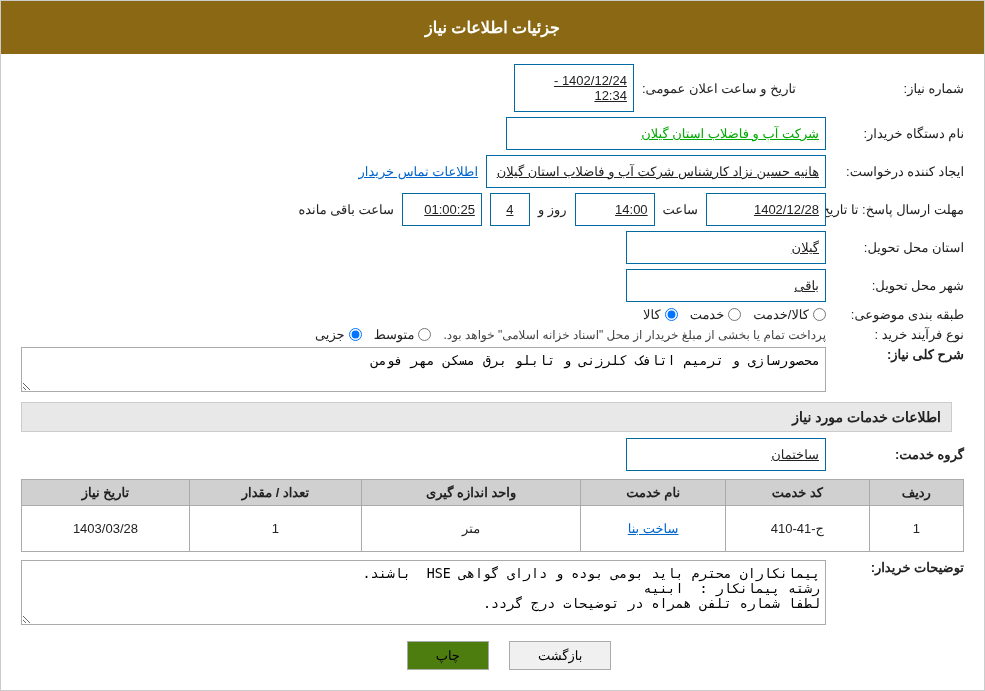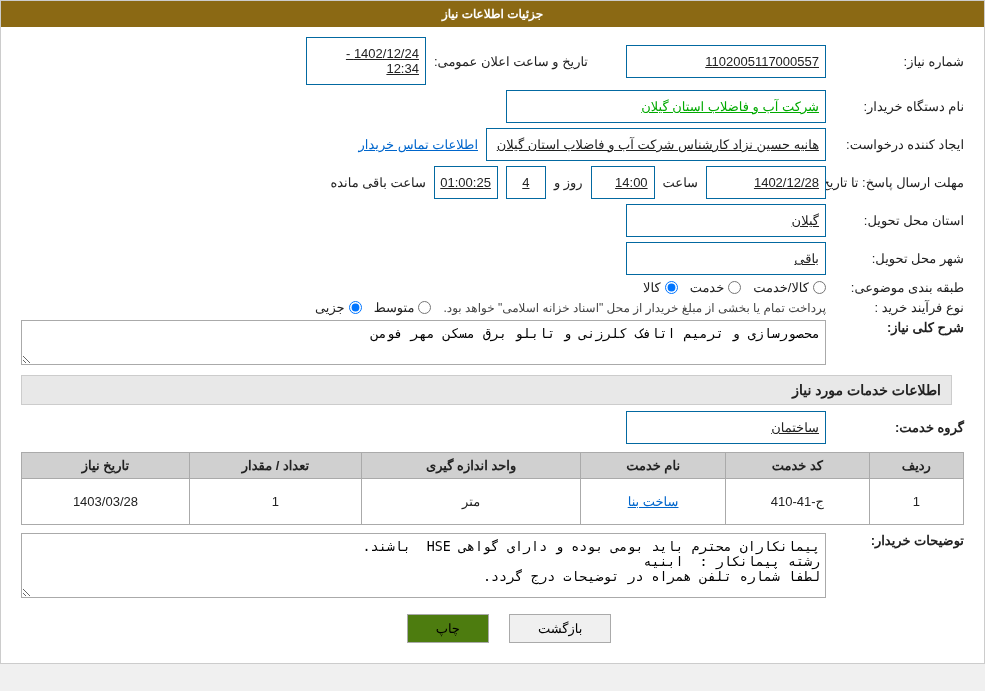--- a/index.html
+++ b/index.html
@@ -13,22 +13,22 @@
     .page-wrapper {
       max-width: 985px;
       margin: 0 auto;
       background: #fff;
       border: 1px solid #ccc;
     }
     .header-bar {
       background: #8B6914;
       color: #fff;
       text-align: center;
-      padding: 6px;
-      font-size: 12px;
+      padding: 17px;
+      font-size: 16px;
       font-weight: bold;
     }
     .content {
       padding: 10px 20px 20px 20px;
     }
     .label-cell {
       text-align: right;
       white-space: nowrap;
       color: #222;
       width: 130px;
@@ -45,21 +45,21 @@
     .input-wide {
       width: 320px;
     }
     .input-medium {
       width: 200px;
     }
     .input-small {
       width: 120px;
     }
     .input-xsmall {
-      width: 64px;
+      width: 80px;
     }
     .link-text {
       color: #0066cc;
       text-decoration: underline;
       cursor: pointer;
     }
     .section-header {
       background: #e8e8e8;
       border: 1px solid #ccc;
       padding: 6px 10px;
@@ -143,21 +143,20 @@
 <body>
 
 <div class="page-wrapper">
   <div class="header-bar">
     <span>جزئیات اطلاعات نیاز</span>
   </div>
   <div class="content">
 
     <div class="info-row">
       <span class="label-cell">شماره نیاز:</span>
-      <div class="input-box input-medium">1102005117000557</div>
       <span style="margin-right:30px;">تاریخ و ساعت اعلان عمومی:</span>
       <div class="input-box input-small">1402/12/24 - 12:34</div>
     </div>
 
     <div class="info-row">
       <span class="label-cell">نام دستگاه خریدار:</span>
       <div class="input-box input-wide" style="color:#0a0; min-width:280px;">شرکت آب و فاضلاب استان گیلان</div>
     </div>
 
     <div class="info-row">

